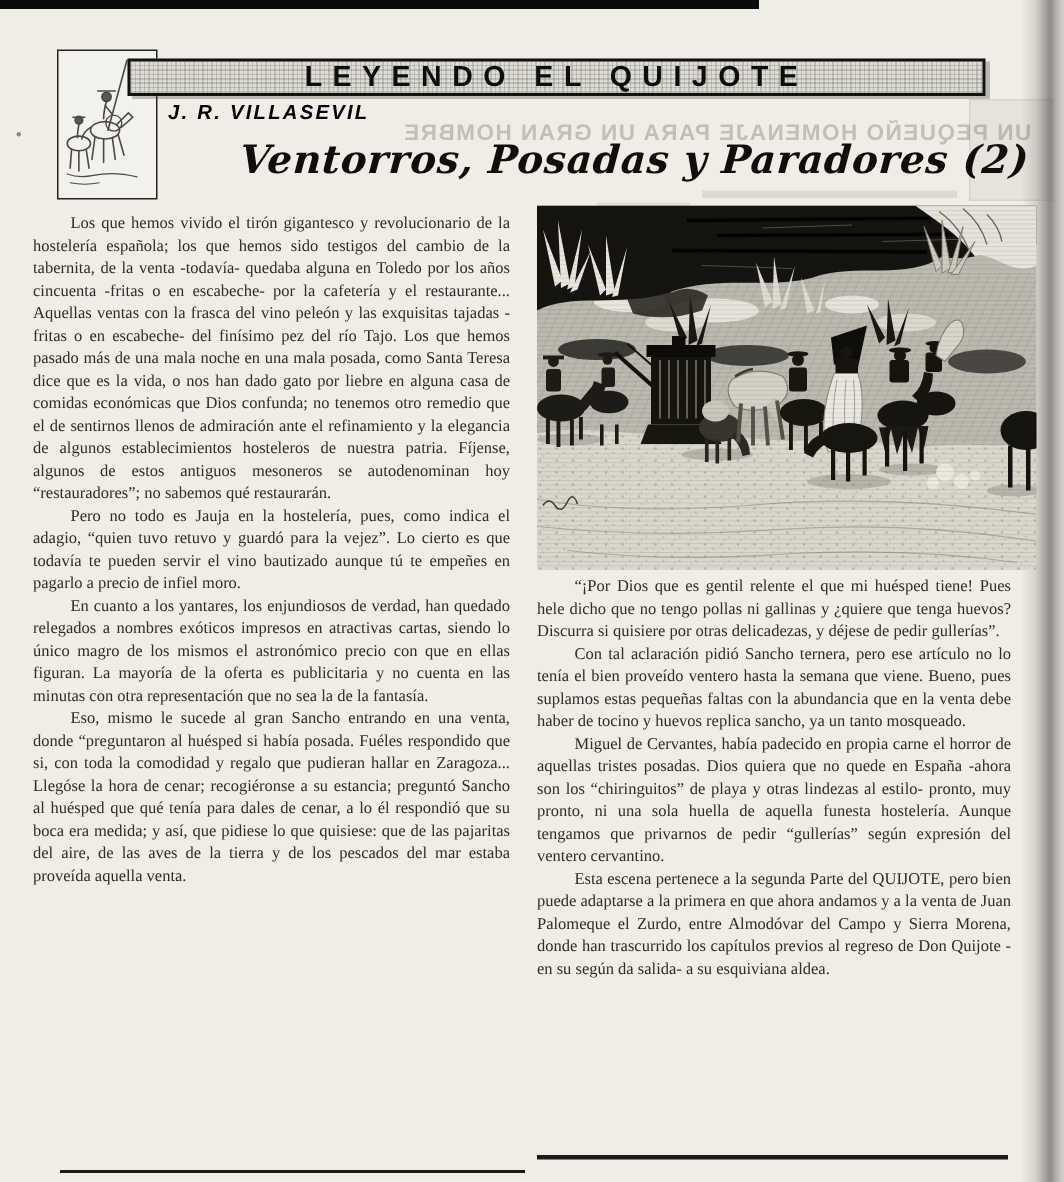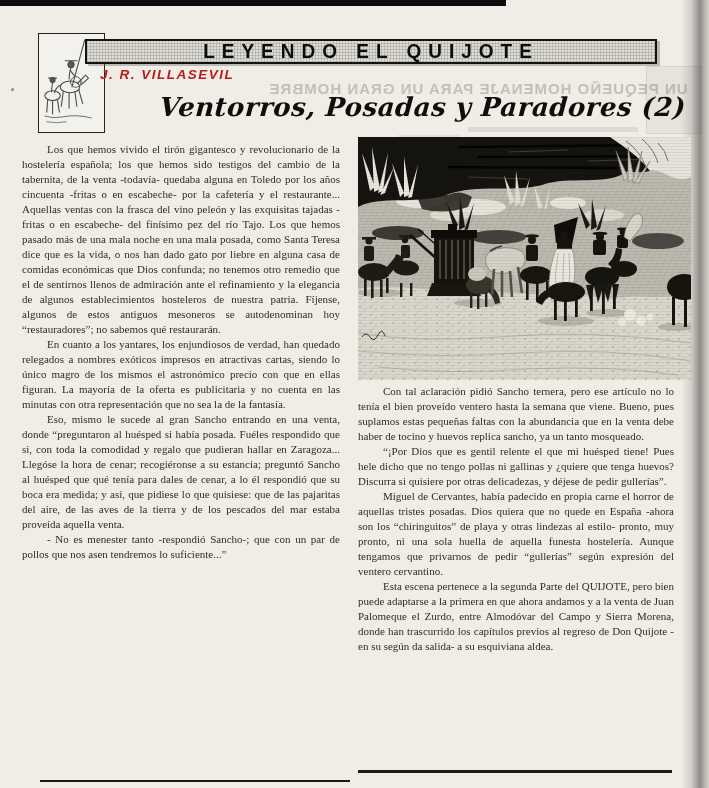--- a/index.html
+++ b/index.html
@@ -30,23 +30,23 @@
   .banner{position:absolute;left:85px;top:39px;width:572px;height:25px;
     border:2px solid #121210;box-sizing:border-box;
     background-color:#dedcd5;
     background-image:
       repeating-linear-gradient(0deg, rgba(110,110,105,.28) 0 1px, transparent 1px 3px),
       repeating-linear-gradient(90deg, rgba(110,110,105,.28) 0 1px, transparent 1px 3px);
     box-shadow:3px 2px 0 rgba(90,88,84,.35);
     display:flex;align-items:center;justify-content:center;}
   .banner-title{font-family:"Liberation Sans",sans-serif;font-weight:bold;
     font-size:19px;letter-spacing:7px;color:#0d0d0b;white-space:nowrap;transform:scaleY(1.02);}
-  .author{position:absolute;left:100px;top:67px;
+  .author{position:absolute;left:112px;top:67px;
     font-family:"Liberation Sans",sans-serif;font-weight:bold;font-style:italic;
-    font-size:13.5px;letter-spacing:1.5px;color:#b91c1c;}
+    font-size:13.5px;letter-spacing:1.5px;color:#000000;}
   .article-title{position:absolute;left:160px;top:92px;width:480px;text-align:center;
     font-family:"DejaVu Serif",serif;font-style:italic;font-weight:bold;
     font-size:26px;color:#0f0e0b;transform:skewX(-4deg);letter-spacing:.5px;white-space:nowrap;}
   
   .col{position:absolute;color:#2e2c28;font-size:11px;line-height:15px;
     text-align:justify;overflow:hidden;}
   .col p{margin:0;}
   .col p.indent{text-indent:25px;}
   .col-left{left:22px;top:142px;width:318px;height:639px;}
   .col-right{left:358px;top:384px;width:316px;height:384px;}
@@ -103,23 +103,23 @@
 
   <div class="banner">
     <span class="banner-title">LEYENDO EL QUIJOTE</span>
   </div>
 
   <div class="author">J. R. VILLASEVIL</div>
   <div class="article-title">Ventorros, Posadas y Paradores (2)</div>
 
   <div class="col col-left">
     <p class="indent">Los que hemos vivido el tirón gigantesco y revolucionario de la hostelería española; los que hemos sido testigos del cambio de la tabernita, de la venta -todavía- quedaba alguna en Toledo por los años cincuenta -fritas o en escabeche- por la cafetería y el restaurante... Aquellas ventas con la frasca del vino peleón y las exquisitas tajadas -fritas o en escabeche- del finísimo pez del río Tajo. Los que hemos pasado más de una mala noche en una mala posada, como Santa Teresa dice que es la vida, o nos han dado gato por liebre en alguna casa de comidas económicas que Dios confunda; no tenemos otro remedio que el de sentirnos llenos de admiración ante el refinamiento y la elegancia de algunos establecimientos hosteleros de nuestra patria. Fíjense, algunos de estos antiguos mesoneros se autodenominan hoy “restauradores”; no sabemos qué restaurarán.</p>
+    <p class="indent">Pero no todo es Jauja en la hostelería, pues, como indica el adagio, “quien tuvo retuvo y guardó para la vejez”. Lo cierto es que todavía te pueden servir el vino bautizado aunque tú te empeñes en pagarlo a precio de infiel moro.</p>
     <p class="indent">En cuanto a los yantares, los enjundiosos de verdad, han quedado relegados a nombres exóticos impresos en atractivas cartas, siendo lo único magro de los mismos el astronómico precio con que en ellas figuran. La mayoría de la oferta es publicitaria y no cuenta en las minutas con otra representación que no sea la de la fantasía.</p>
     <p class="indent">Eso, mismo le sucede al gran Sancho entrando en una venta, donde “preguntaron al huésped si había posada. Fuéles respondido que si, con toda la comodidad y regalo que pudieran hallar en Zaragoza... Llegóse la hora de cenar; recogiéronse a su estancia; preguntó Sancho al huésped que qué tenía para dales de cenar, a lo él respondió que su boca era medida; y así, que pidiese lo que quisiese: que de las pajaritas del aire, de las aves de la tierra y de los pescados del mar estaba proveída aquella venta.</p>
-    <p class="indent">- No es menester tanto -respondió Sancho-; que con un par de pollos que nos asen tendremos lo suficiente...”</p>
   </div>
 
   <div class="engraving">
     <svg viewBox="0 0 333 243" preserveAspectRatio="none">
       <defs>
         <pattern id="ht" width="6" height="6" patternUnits="userSpaceOnUse" patternTransform="rotate(24)">
           <line x1="0" y1="0" x2="0" y2="6" stroke="#8e8a80" stroke-width="0.8"></line>
         </pattern>
         <pattern id="sp" width="11" height="8" patternUnits="userSpaceOnUse">
           <circle cx="2" cy="2" r="0.9" fill="#9d998e"></circle>
@@ -340,22 +340,22 @@
         <circle cx="292" cy="180" r="3.4"></circle>
       </g>
 
       <path d="M4,200 q4,-6 8,0 t8,-2 t7,1" stroke="#3c3a35" stroke-width="1" fill="none"></path>
 
       <rect width="333" height="243" fill="url(#eng)" opacity="0.10"></rect>
     </svg>
   </div>
 
   <div class="col col-right">
+    <p class="indent">“¡Por Dios que es gentil relente el que mi huésped tiene! Pues hele dicho que no tengo pollas ni gallinas y ¿quiere que tenga huevos? Discurra si quisiere por otras delicadezas, y déjese de pedir gullerías”.</p>
     <p class="indent">Con tal aclaración pidió Sancho ternera, pero ese artículo no lo tenía el bien proveído ventero hasta la semana que viene. Bueno, pues suplamos estas pequeñas faltas con la abundancia que en la venta debe haber de tocino y huevos replica sancho, ya un tanto mosqueado.</p>
-    <p class="indent">“¡Por Dios que es gentil relente el que mi huésped tiene! Pues hele dicho que no tengo pollas ni gallinas y ¿quiere que tenga huevos? Discurra si quisiere por otras delicadezas, y déjese de pedir gullerías”.</p>
     <p class="indent">Miguel de Cervantes, había padecido en propia carne el horror de aquellas tristes posadas. Dios quiera que no quede en España -ahora son los “chiringuitos” de playa y otras lindezas al estilo- pronto, muy pronto, ni una sola huella de aquella funesta hostelería. Aunque tengamos que privarnos de pedir “gullerías” según expresión del ventero cervantino.</p>
     <p class="indent">Esta escena pertenece a la segunda Parte del QUIJOTE, pero bien puede adaptarse a la primera en que ahora andamos y a la venta de Juan Palomeque el Zurdo, entre Almodóvar del Campo y Sierra Morena, donde han trascurrido los capítulos previos al regreso de Don Quijote -en su según da salida- a su esquiviana aldea.</p>
   </div>
 
   <div class="rule-left"></div>
   <div class="rule-right"></div>
 
 </div>
 
 </body></html>

